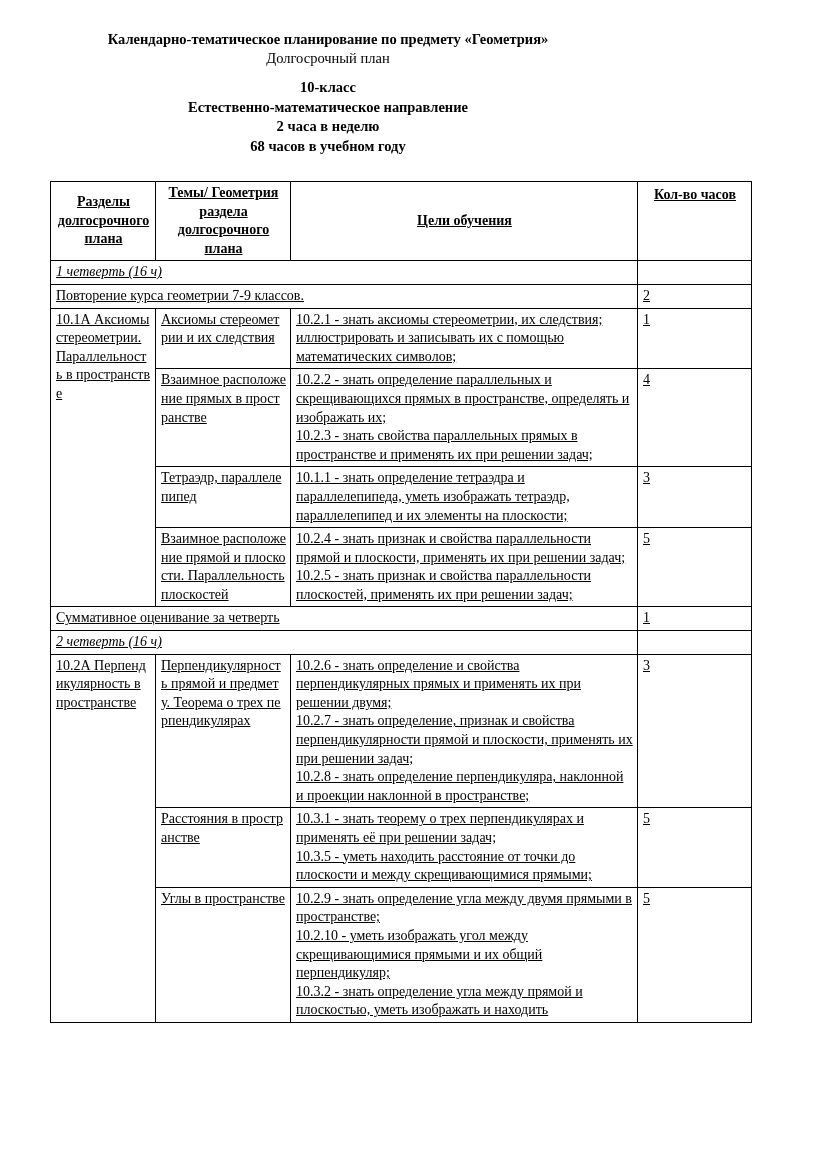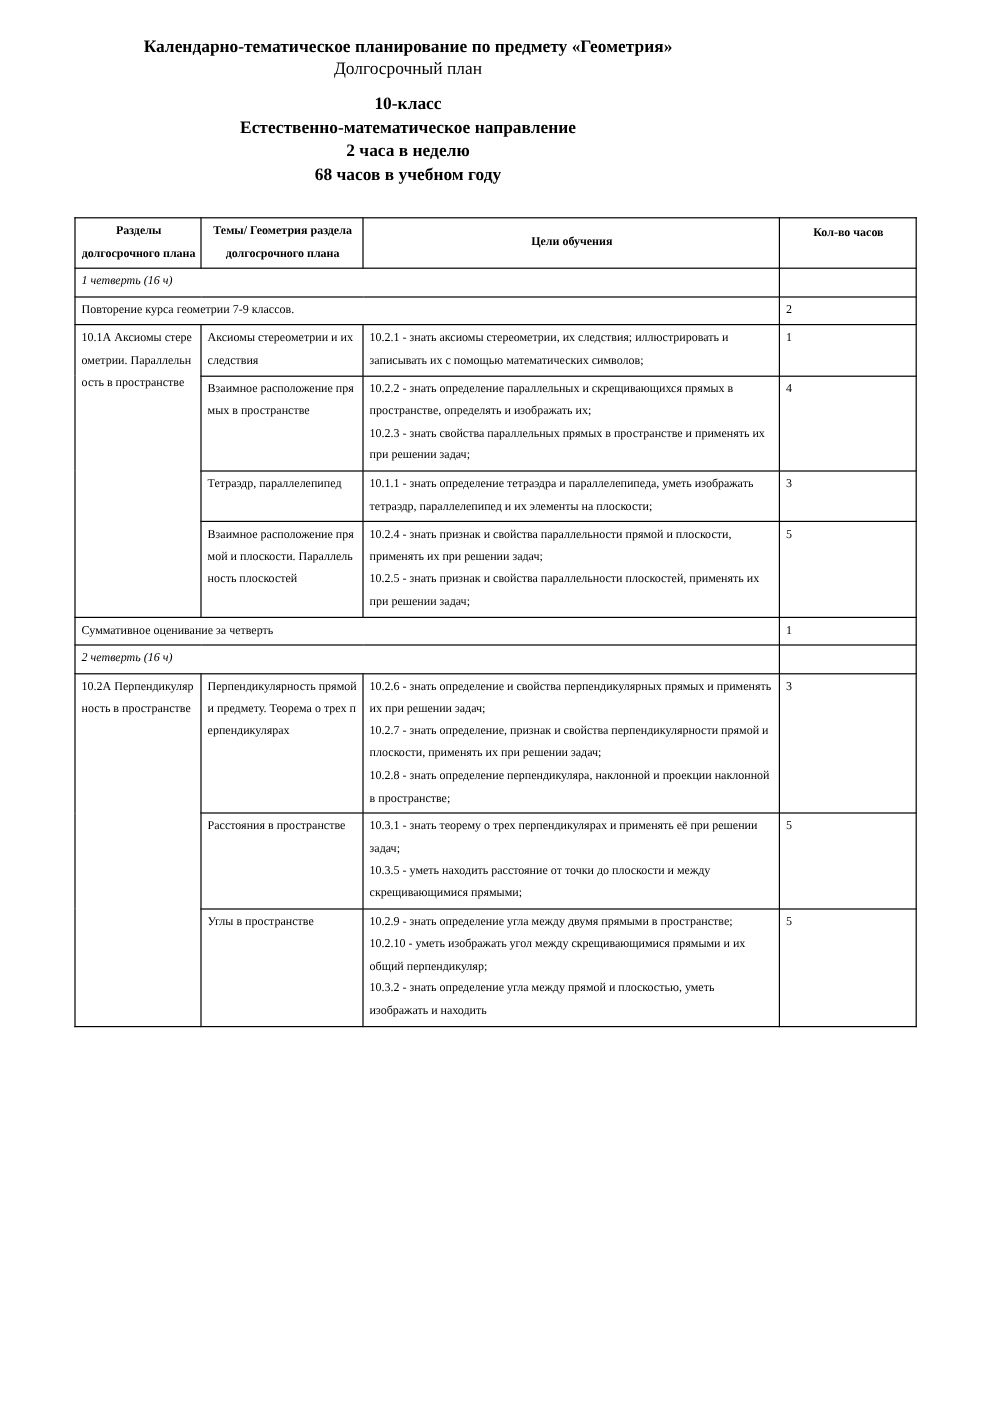--- a/index.html
+++ b/index.html
@@ -14,21 +14,20 @@
     color: #000000;
     -webkit-font-smoothing: antialiased;
   }
 
   .page {
     position: relative;
     width: 682px;
     height: 1170px;
     box-sizing: border-box;
     padding: 30px 76px 0 50px;
-    margin-left: 12px;
   }
 
   
   .doc-title {
     text-align: center;
     font-weight: bold;
     font-size: 14.5px;
     line-height: 19px;
     margin: 0;
   }
@@ -50,21 +49,22 @@
     line-height: 19.5px;
     text-align: center;
   }
 
   
   .plan-table {
     width: 701px;
     margin-top: 25px;
     border-collapse: collapse;
     table-layout: fixed;
-    font-size: 10px;
+    font-size: 14px;
+    text-decoration: underline;
   }
   .plan-table td,
   .plan-table th {
     border: 1px solid #000000;
     vertical-align: top;
     padding: 2px 4px 2px 5px;
     line-height: 18.6px;
     font-weight: normal;
     text-align: left;
   }
@@ -196,21 +196,21 @@
           <td class="hours-cell">1</td>
         </tr>
         <tr>
           <td colspan="3" class="quarter-cell">2 четверть (16 ч)</td>
           <td class="hours-cell"></td>
         </tr>
         <tr>
           <td class="section-cell" rowspan="3">10.2А Перпендикулярность в пространстве</td>
           <td class="theme-cell">Перпендикулярность прямой и предмету. Теорема о трех перпендикулярах</td>
           <td class="goals-cell">
-            <p>10.2.6 - знать определение и свойства перпендикулярных прямых и применять их при решении задач;</p>
+            <p>10.2.6 - знать определение и свойства перпендикулярных прямых и применять их при решении двумя;</p>
             <p>10.2.7 - знать определение, признак и свойства перпендикулярности прямой и плоскости, применять их при решении задач;</p>
             <p>10.2.8 - знать определение перпендикуляра, наклонной и проекции наклонной в пространстве;</p>
           </td>
           <td class="hours-cell">3</td>
         </tr>
         <tr>
           <td class="theme-cell">Расстояния в пространстве</td>
           <td class="goals-cell">
             <p>10.3.1 - знать теорему о трех перпендикулярах и применять её при решении задач;</p>
             <p>10.3.5 - уметь находить расстояние от точки до плоскости и между скрещивающимися прямыми;</p>

